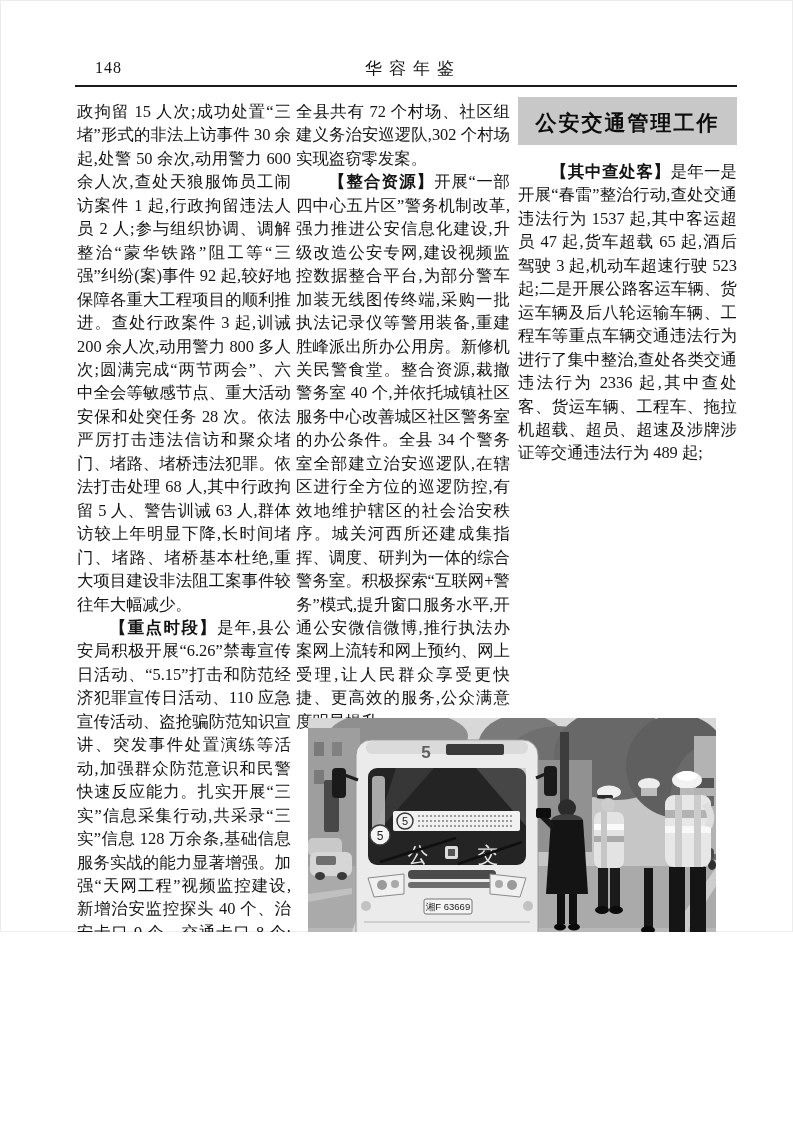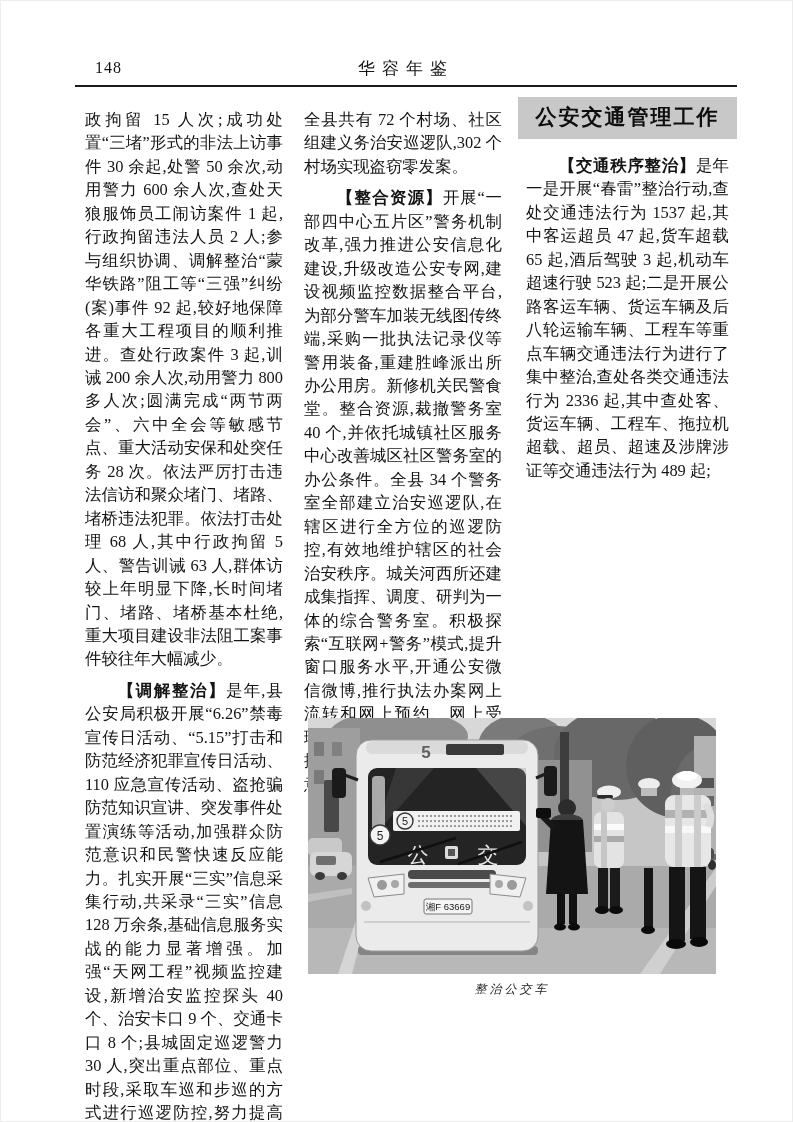--- a/index.html
+++ b/index.html
@@ -1,40 +1,40 @@
 <!DOCTYPE html>
 <html><head>
 <meta charset="utf-8">
 <style>
   html,body{margin:0;padding:0;background:#ffffff;}
   .page{
-    position:relative;width:793px;height:1122px;background:#ffffff;
+    position:relative;width:793px;height:932px;background:#ffffff;
     font-family:"Liberation Serif","DejaVu Serif",serif;color:#141414;
     box-shadow:inset 0 0 0 1px #ececec;overflow:hidden;
   }
   
   .page-number{position:absolute;left:95px;top:59px;font-size:16px;letter-spacing:1px;}
-  .header-title{position:absolute;left:75px;top:57px;width:662px;text-align:center;
+  .header-title{position:absolute;left:82px;top:57px;width:662px;text-align:center;
     font-size:17px;letter-spacing:7px;}
   .header-rule{position:absolute;left:75px;top:85px;width:662px;height:2px;background:#1b1b1b;}
   
   .col{position:absolute;top:100px;width:214px;}
   #col1{left:77px;}
   #col2{left:296px;}
   #col3{left:518px;top:97px;width:219px;}
-  .col p{margin:8px;font-size:16.4px;line-height:23.45px;text-align:justify;}
+  .col p{margin:0;font-size:16.4px;line-height:23.45px;text-align:justify;}
   .col p.indent{text-indent:2em;}
   b.lead{font-family:"Liberation Sans","DejaVu Sans",sans-serif;font-weight:700;letter-spacing:.5px;}
   .byline{text-align:right !important;padding-right:16px;margin-top:8px !important;}
   
   .section-box{
     background:#c8c8c8;text-align:center;
     font-family:"Liberation Sans","DejaVu Sans",sans-serif;font-weight:700;
     font-size:21px;letter-spacing:2px;color:#0d0d0d;
-    padding:6px 0 8px;margin:0 0 15px 0;
+    padding:12px 0 8px;margin:0 0 15px 0;
   }
   
   .photo{position:absolute;left:308px;top:718px;width:408px;height:256px;background:#bfbfbf;}
   .photo svg{display:block;}
   .photo-caption{
     position:absolute;left:308px;top:981px;width:408px;text-align:center;
     font-size:12px;font-style:italic;letter-spacing:3px;color:#222;
     font-family:"Liberation Serif","DejaVu Serif",serif;
   }
 </style>
@@ -42,32 +42,32 @@
 <body>
 
 <div class="page">
 
   <div class="page-number">148</div>
   <div class="header-title">华容年鉴</div>
   <div class="header-rule"></div>
 
   <div class="col" id="col1">
     <p><span>政拘留 15 人次;成功处置“三堵”形式的非法上访事件 30 余起,处警 50 余次,动用警力 600 余人次,查处天狼服饰员工闹访案件 1 起,行政拘留违法人员 2 人;参与组织协调、调解整治“蒙华铁路”阻工等“三强”纠纷(案)事件 92 起,较好地保障各重大工程项目的顺利推进。查处行政案件 3 起,训诫 200 余人次,动用警力 800 多人次;圆满完成“两节两会”、六中全会等敏感节点、重大活动安保和处突任务 28 次。依法严厉打击违法信访和聚众堵门、堵路、堵桥违法犯罪。依法打击处理 68 人,其中行政拘留 5 人、警告训诫 63 人,群体访较上年明显下降,长时间堵门、堵路、堵桥基本杜绝,重大项目建设非法阻工案事件较往年大幅减少。</span></p>
-    <p class="indent"><b class="lead">【调解整治】</b><span>是年,县公安局积极开展“6.26”禁毒宣传日活动、“5.15”打击和防范经济犯罪宣传日活动、110 应急宣传活动、盗抢骗防范知识宣讲、突发事件处置演练等活动,加强群众防范意识和民警快速反应能力。扎实开展“三实”信息采集行动,共采录“三实”信息 128 万余条,基础信息服务实战的能力显著增强。加强“天网工程”视频监控建设,新增治安监控探头 40 个、治安卡口 9 个、交通卡口 8 个;县城固定巡逻警力 30 人,突出重点部位、重点时段,采取车巡和步巡的方式进行巡逻防控,努力提高处置各类突发性案事件的能力,有效预防街面“两抢一盗”案件的发生,及时消除和化解纠纷、隐患。</span></p>
+    <p class="indent"><b class="lead">【重点时段】</b><span>是年,县公安局积极开展“6.26”禁毒宣传日活动、“5.15”打击和防范经济犯罪宣传日活动、110 应急宣传活动、盗抢骗防范知识宣讲、突发事件处置演练等活动,加强群众防范意识和民警快速反应能力。扎实开展“三实”信息采集行动,共采录“三实”信息 128 万余条,基础信息服务实战的能力显著增强。加强“天网工程”视频监控建设,新增治安监控探头 40 个、治安卡口 9 个、交通卡口 8 个;县城固定巡逻警力 30 人,突出重点部位、重点时段,采取车巡和步巡的方式进行巡逻防控,努力提高处置各类突发性案事件的能力,有效预防街面“两抢一盗”案件的发生,及时消除和化解纠纷、隐患。</span></p>
   </div>
 
   <div class="col" id="col2">
     <p><span>全县共有 72 个村场、社区组建义务治安巡逻队,302 个村场实现盗窃零发案。</span></p>
     <p class="indent"><b class="lead">【整合资源】</b><span>开展“一部四中心五片区”警务机制改革,强力推进公安信息化建设,升级改造公安专网,建设视频监控数据整合平台,为部分警车加装无线图传终端,采购一批执法记录仪等警用装备,重建胜峰派出所办公用房。新修机关民警食堂。整合资源,裁撤警务室 40 个,并依托城镇社区服务中心改善城区社区警务室的办公条件。全县 34 个警务室全部建立治安巡逻队,在辖区进行全方位的巡逻防控,有效地维护辖区的社会治安秩序。城关河西所还建成集指挥、调度、研判为一体的综合警务室。积极探索“互联网+警务”模式,提升窗口服务水平,开通公安微信微博,推行执法办案网上流转和网上预约、网上受理,让人民群众享受更快捷、更高效的服务,公众满意度明显提升。</span></p>
     <p class="byline">(周静铌)</p>
   </div>
 
   <div class="col" id="col3">
     <div class="section-box">公安交通管理工作</div>
-    <p class="indent"><b class="lead">【交通秩序整治】</b><span>是年一是开展“春雷”整治行动,查处交通违法行为 1537 起,其中客运超员 47 起,货车超载 65 起,酒后驾驶 3 起,机动车超速行驶 523 起;二是开展公路客运车辆、货运车辆及后八轮运输车辆、工程车等重点车辆交通违法行为进行了集中整治,查处各类交通违法行为 2336 起,其中查处客、货运车辆、工程车、拖拉机超载、超员、超速及涉牌涉证等交通违法行为 489 起;</span></p>
+    <p class="indent"><b class="lead">【其中查处客】</b><span>是年一是开展“春雷”整治行动,查处交通违法行为 1537 起,其中客运超员 47 起,货车超载 65 起,酒后驾驶 3 起,机动车超速行驶 523 起;二是开展公路客运车辆、货运车辆及后八轮运输车辆、工程车等重点车辆交通违法行为进行了集中整治,查处各类交通违法行为 2336 起,其中查处客、货运车辆、工程车、拖拉机超载、超员、超速及涉牌涉证等交通违法行为 489 起;</span></p>
   </div>
 
   <div class="photo">
     <svg width="408" height="256" viewBox="0 0 408 256" xmlns="http://www.w3.org/2000/svg">
 
       <g>
         <rect width="408" height="256" fill="#c6c6c6"></rect>
         <rect width="408" height="70" fill="#d8d8d8"></rect>
         <ellipse cx="90" cy="18" rx="70" ry="26" fill="#8f8f8f"></ellipse>
         <ellipse cx="215" cy="28" rx="45" ry="32" fill="#7a7a7a"></ellipse>

